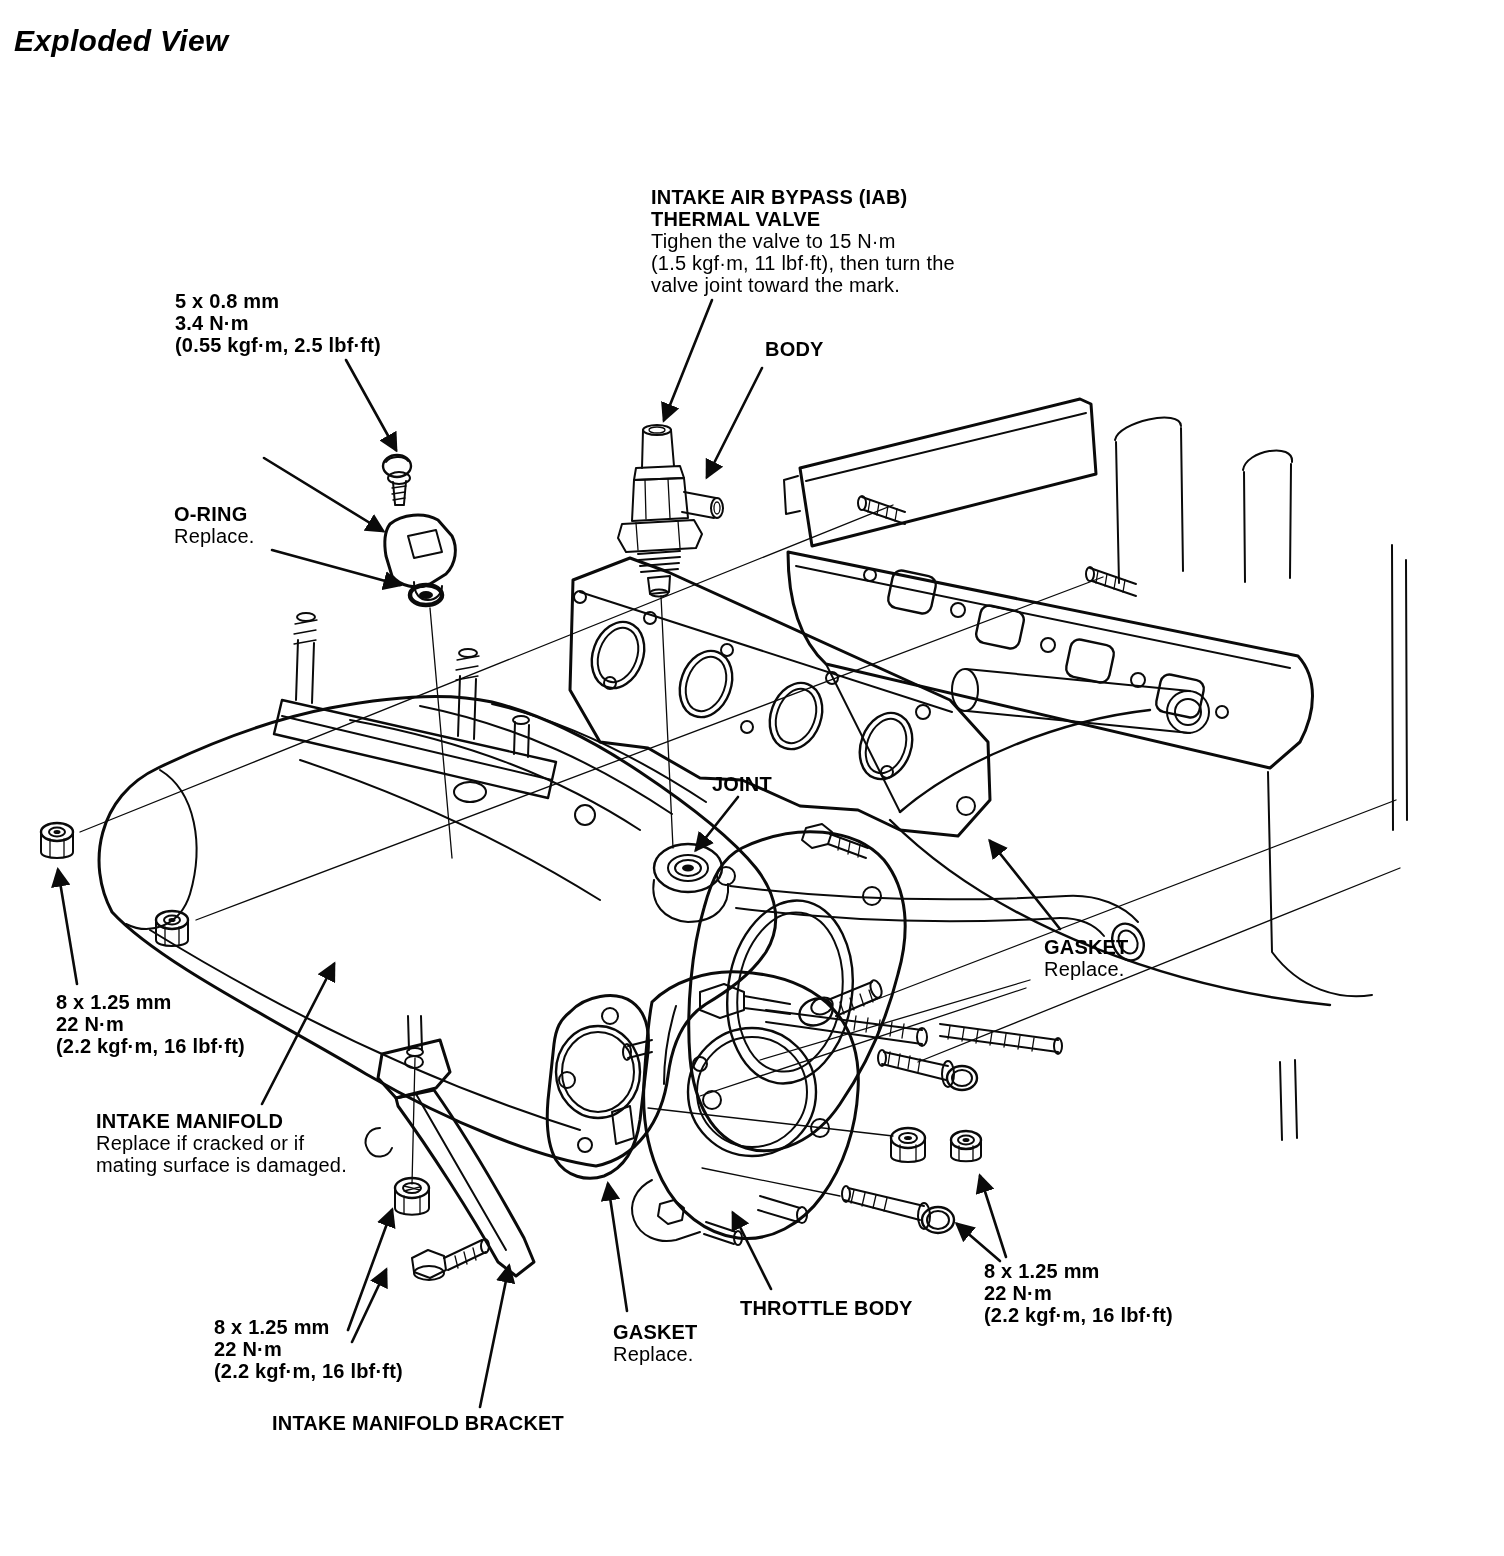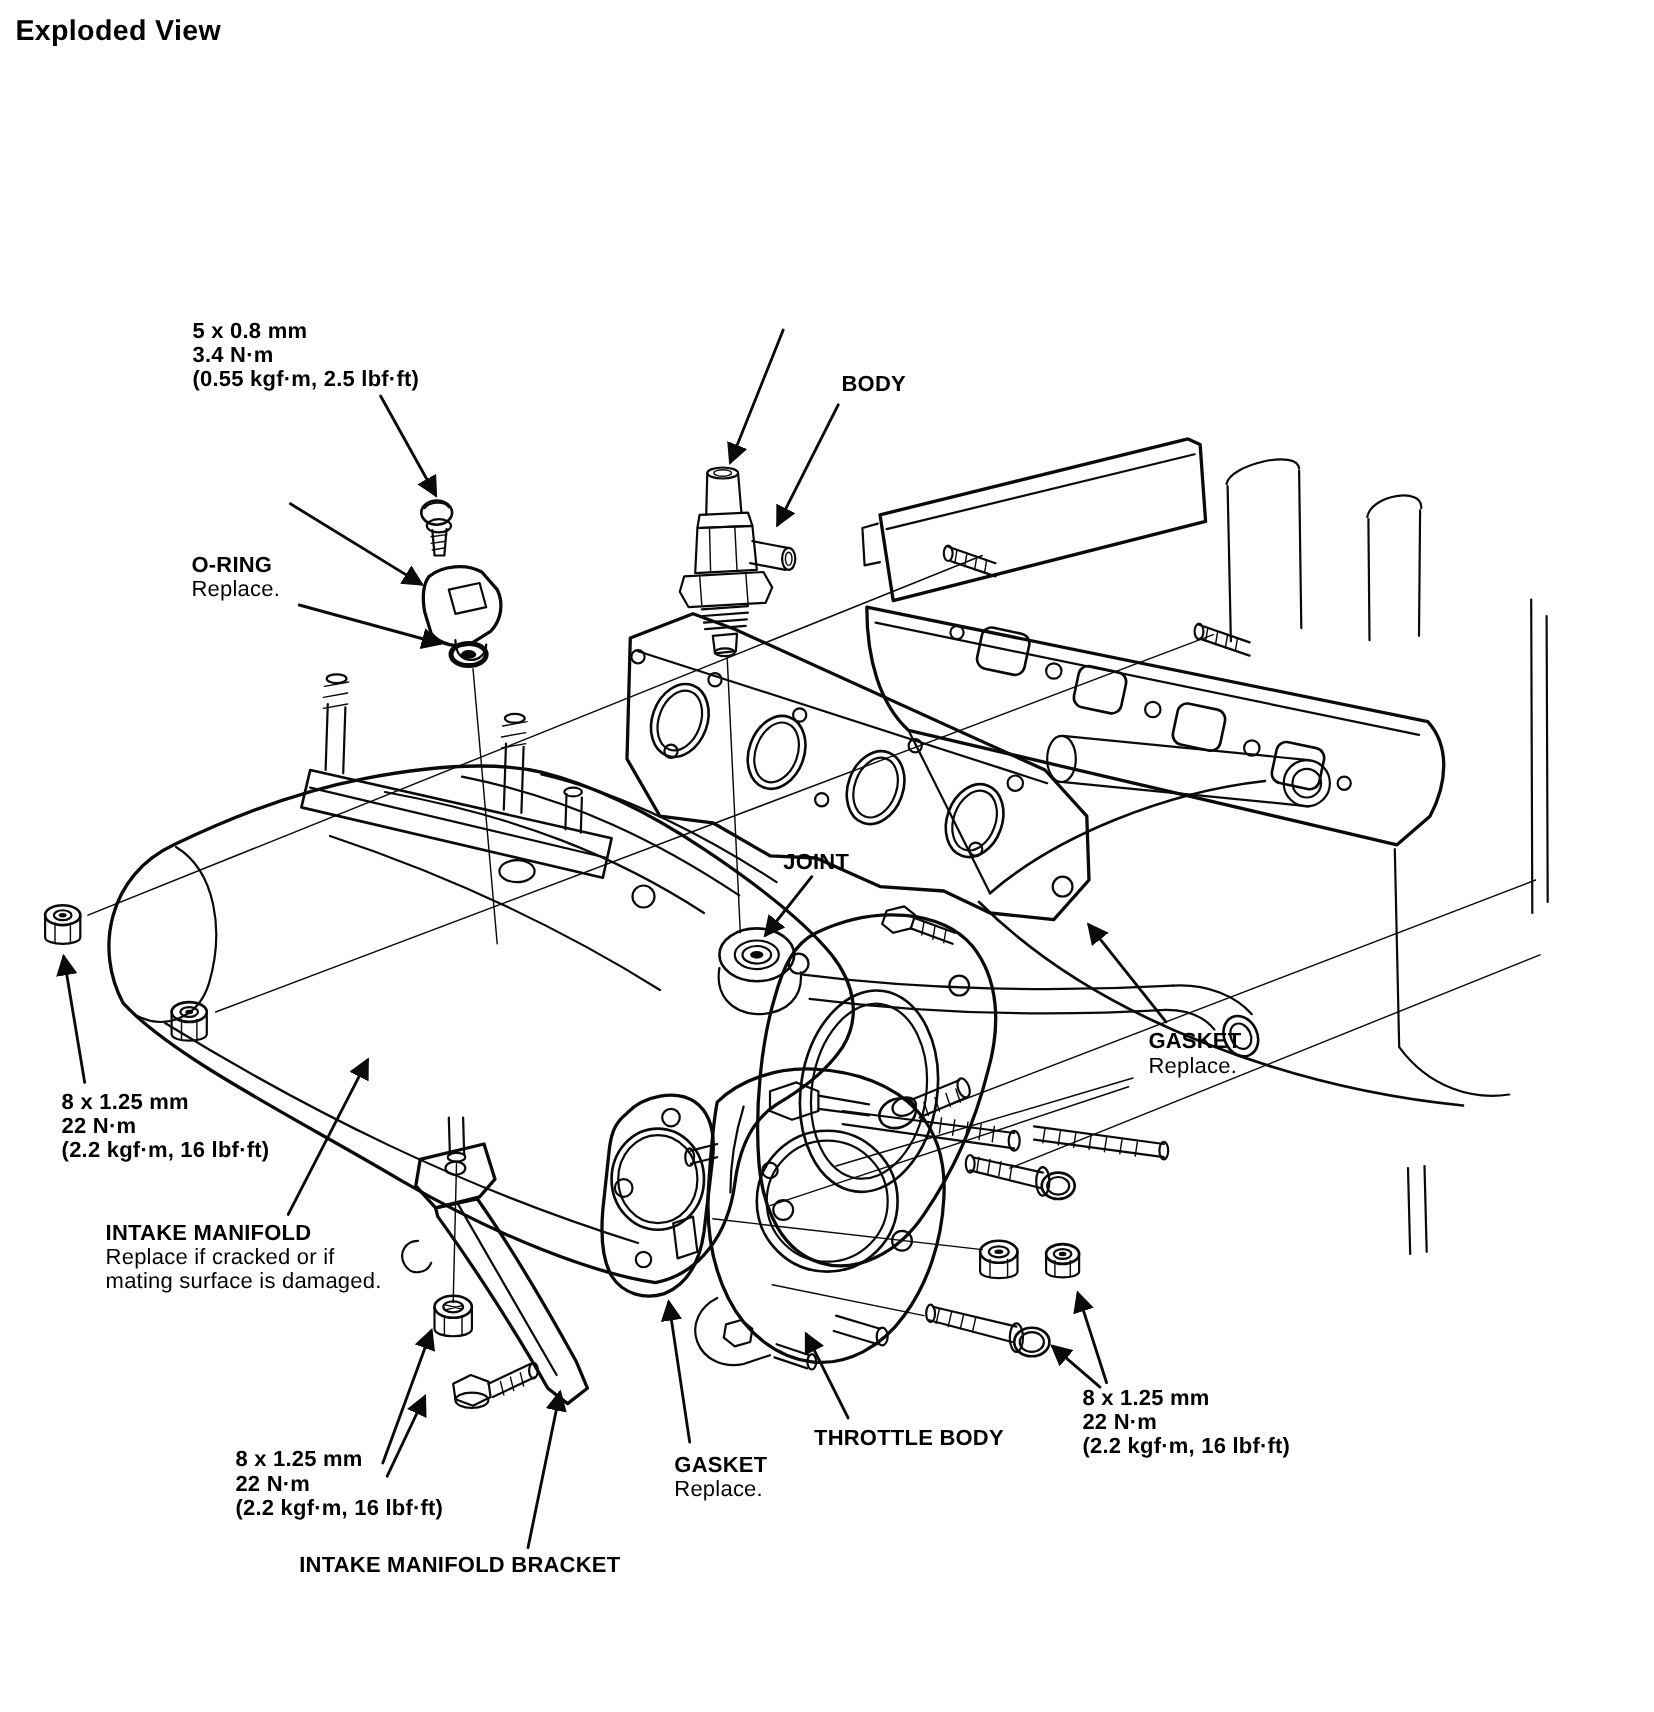--- a/index.html
+++ b/index.html
@@ -9,21 +9,21 @@
   svg .ln{fill:none;stroke:#0a0a0a;stroke-width:2.4;stroke-linecap:round;stroke-linejoin:round;}
   svg .w3{stroke-width:3;}
   svg .w2{stroke-width:2;}
   svg .thin{stroke-width:1.3;}
   svg .arrow{stroke-width:2.6;}
   svg .blk{fill:#0a0a0a;stroke:none;}
   .lbl{position:absolute;font-size:20px;line-height:22px;font-weight:700;white-space:nowrap;
        letter-spacing:.2px;}
   .lbl .note{font-weight:400;display:block;}
   .lbl span{display:block;}
-  #title{position:absolute;left:14px;top:12px;font-size:26px;font-weight:700;letter-spacing:.3px;}
+  #title{position:absolute;left:14px;top:24px;font-size:30px;font-weight:700;letter-spacing:.3px;font-style:italic;}
 </style>
 </head>
 <body>
 
 <div id="page">
 
   <div id="title">Exploded View</div>
 
   <svg width="1504" height="1556" viewBox="0 0 1504 1556">
     <defs>
@@ -334,20 +334,27 @@
       <path class="ln arrow" marker-end="url(#ah)" d="M348 1330 L392 1210"></path>
       <path class="ln arrow" marker-end="url(#ah)" d="M352 1342 L386 1270"></path>
       <path class="ln arrow" marker-end="url(#ah)" d="M480 1407 L509 1266"></path>
       <path class="ln arrow" marker-end="url(#ah)" d="M627 1311 L608 1184"></path>
       <path class="ln arrow" marker-end="url(#ah)" d="M771 1289 L733 1213"></path>
       <path class="ln arrow" marker-end="url(#ah)" d="M1000 1261 L957 1224"></path>
       <path class="ln arrow" marker-end="url(#ah)" d="M1006 1257 L980 1176"></path>
     </g>
   </svg>
 
+  <div class="lbl" style="left:651px;top:186px">
+    <span>INTAKE AIR BYPASS (IAB)</span>
+    <span>THERMAL VALVE</span>
+    <span class="note">Tighen the valve to 15 N·m</span>
+    <span class="note">(1.5 kgf·m, 11 lbf·ft), then turn the</span>
+    <span class="note">valve joint toward the mark.</span>
+  </div>
 
   <div class="lbl" style="left:175px;top:290px">
     <span>5 x 0.8 mm</span>
     <span>3.4 N·m</span>
     <span>(0.55 kgf·m, 2.5 lbf·ft)</span>
   </div>
 
 
   <div class="lbl" style="left:174px;top:503px">
     <span>O-RING</span>

